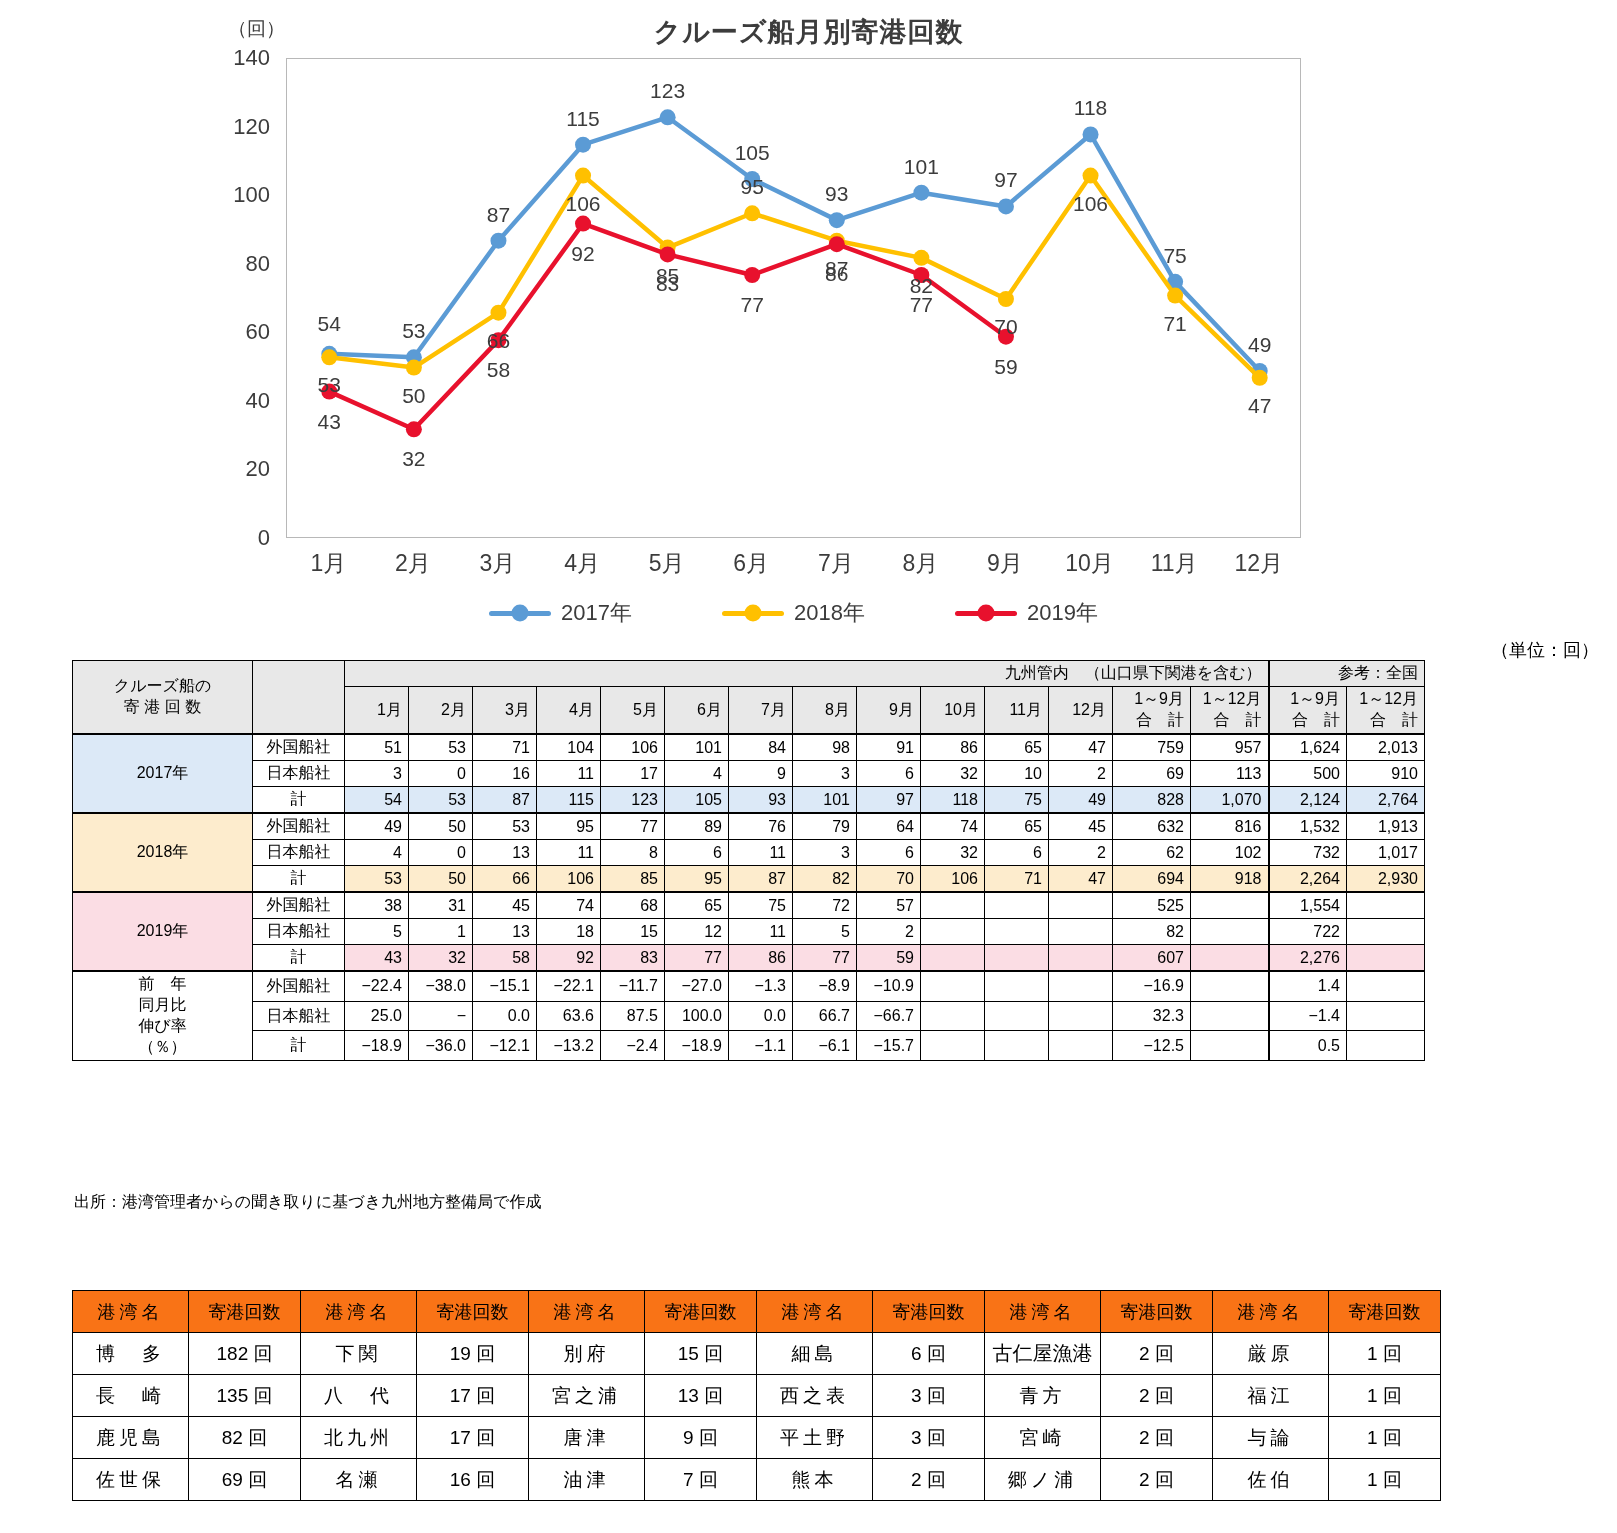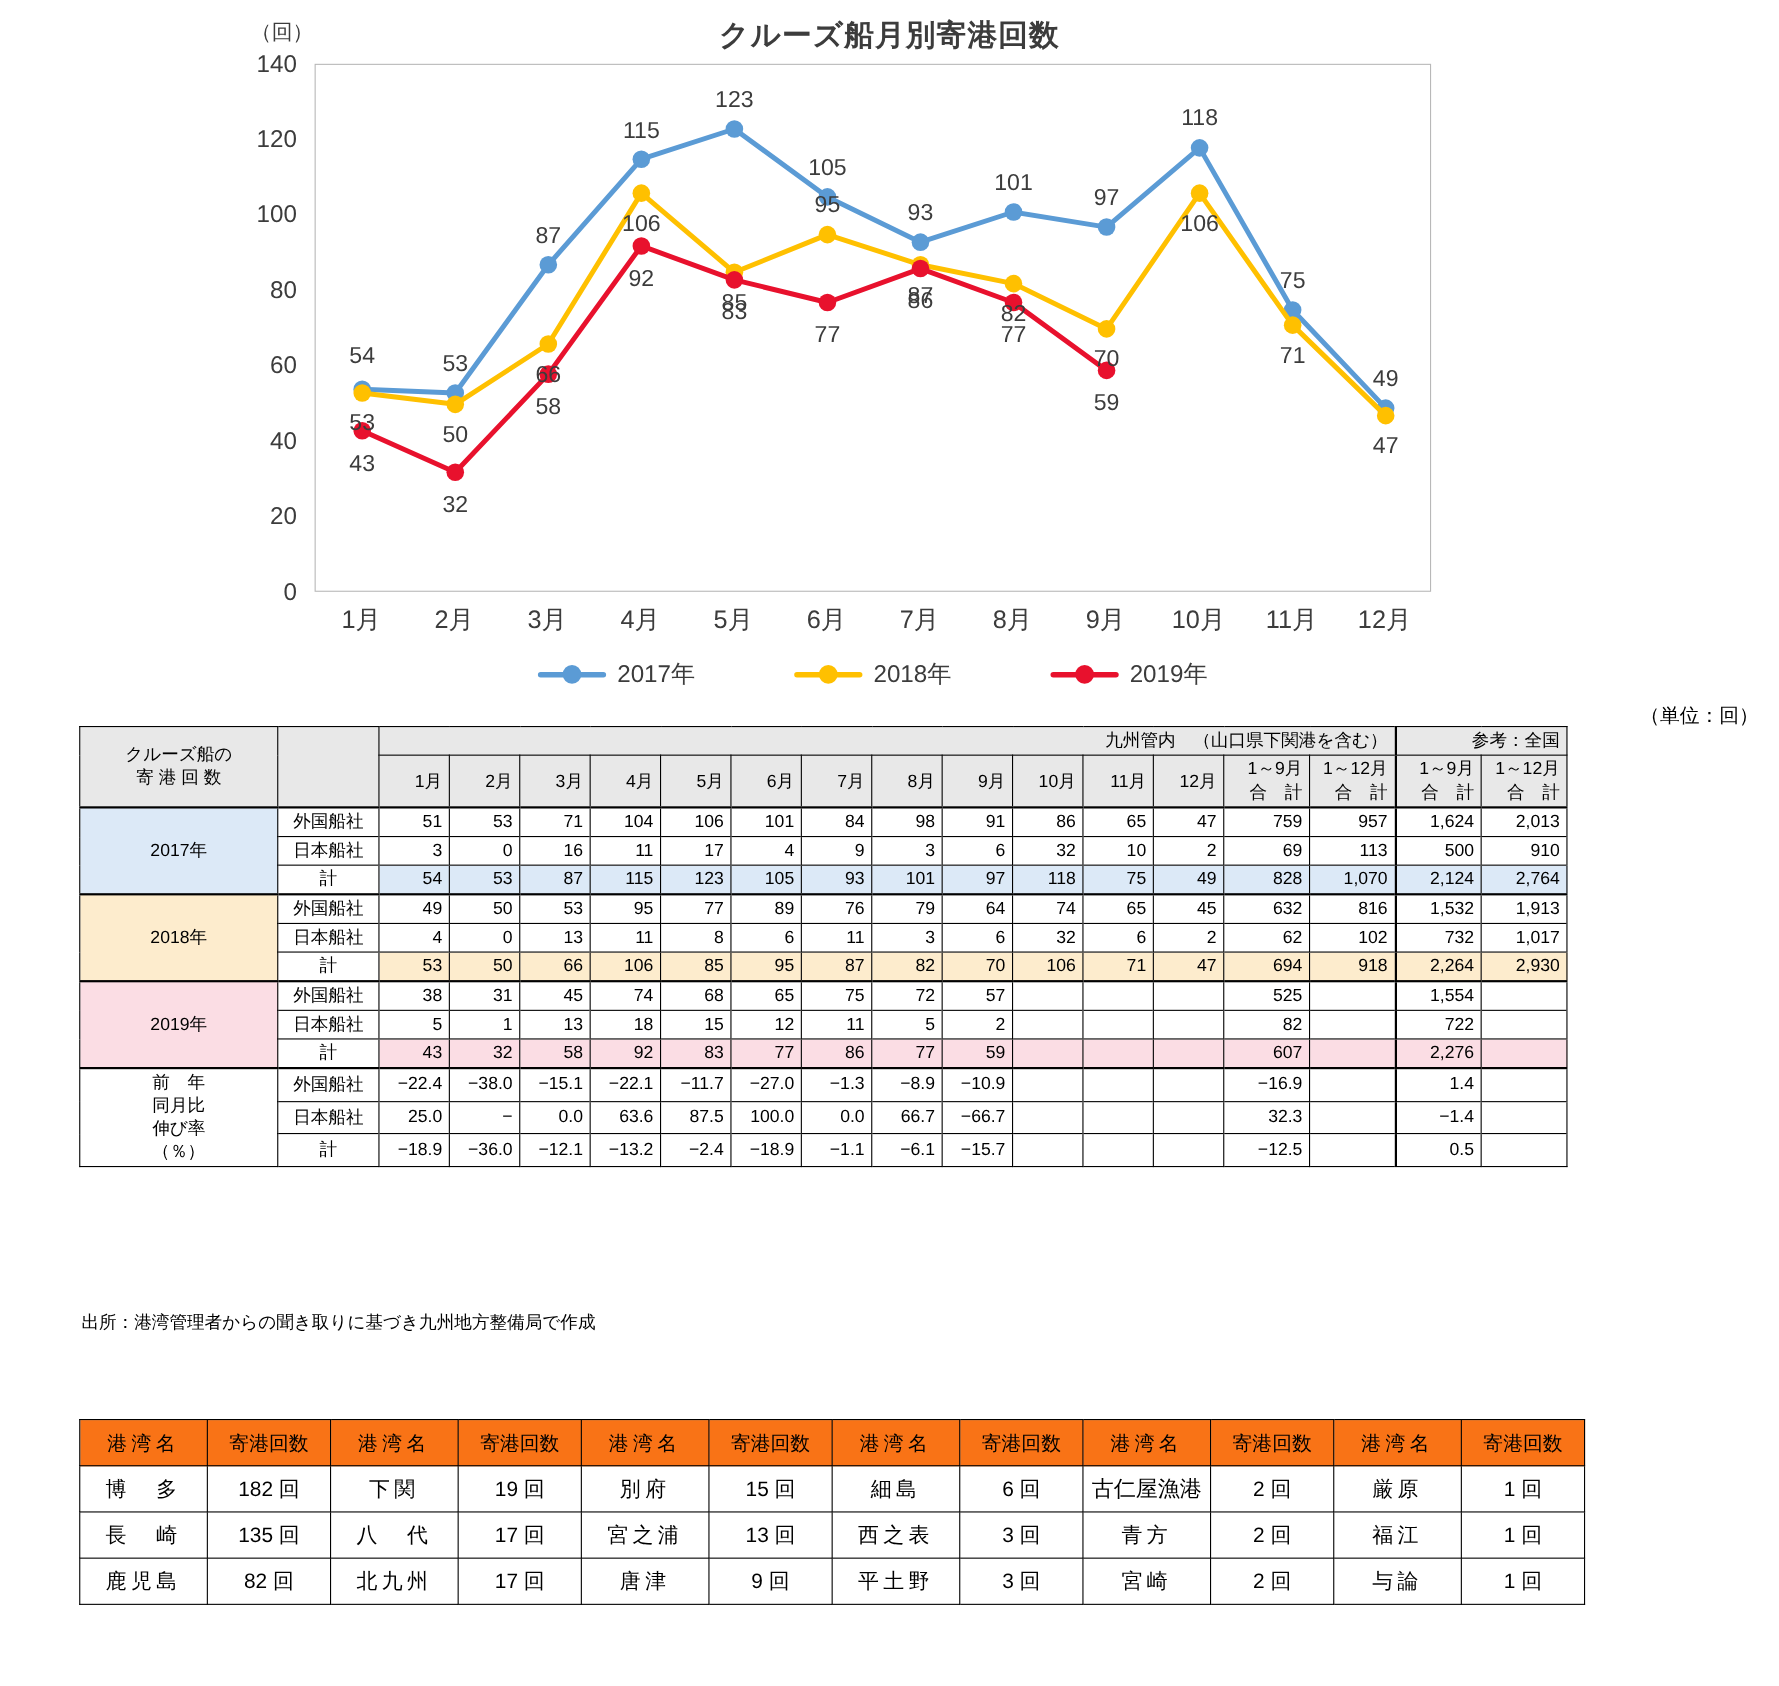--- a/index.html
+++ b/index.html
@@ -564,16 +564,30 @@
           <td class="pcnt">17 回</td>
           <td class="pname">唐津</td>
           <td class="pcnt">9 回</td>
           <td class="pname">平土野</td>
           <td class="pcnt">3 回</td>
           <td class="pname">宮崎</td>
           <td class="pcnt">2 回</td>
           <td class="pname">与論</td>
           <td class="pcnt">1 回</td>
         </tr>
+        <tr>
+          <td class="pname">佐世保</td>
+          <td class="pcnt">69 回</td>
+          <td class="pname">名瀬</td>
+          <td class="pcnt">16 回</td>
+          <td class="pname">油津</td>
+          <td class="pcnt">7 回</td>
+          <td class="pname">熊本</td>
+          <td class="pcnt">2 回</td>
+          <td class="pname">郷ノ浦</td>
+          <td class="pcnt">2 回</td>
+          <td class="pname">佐伯</td>
+          <td class="pcnt">1 回</td>
+        </tr>
       </tbody>
     </table>
 
 </div>
 
 </body></html>

